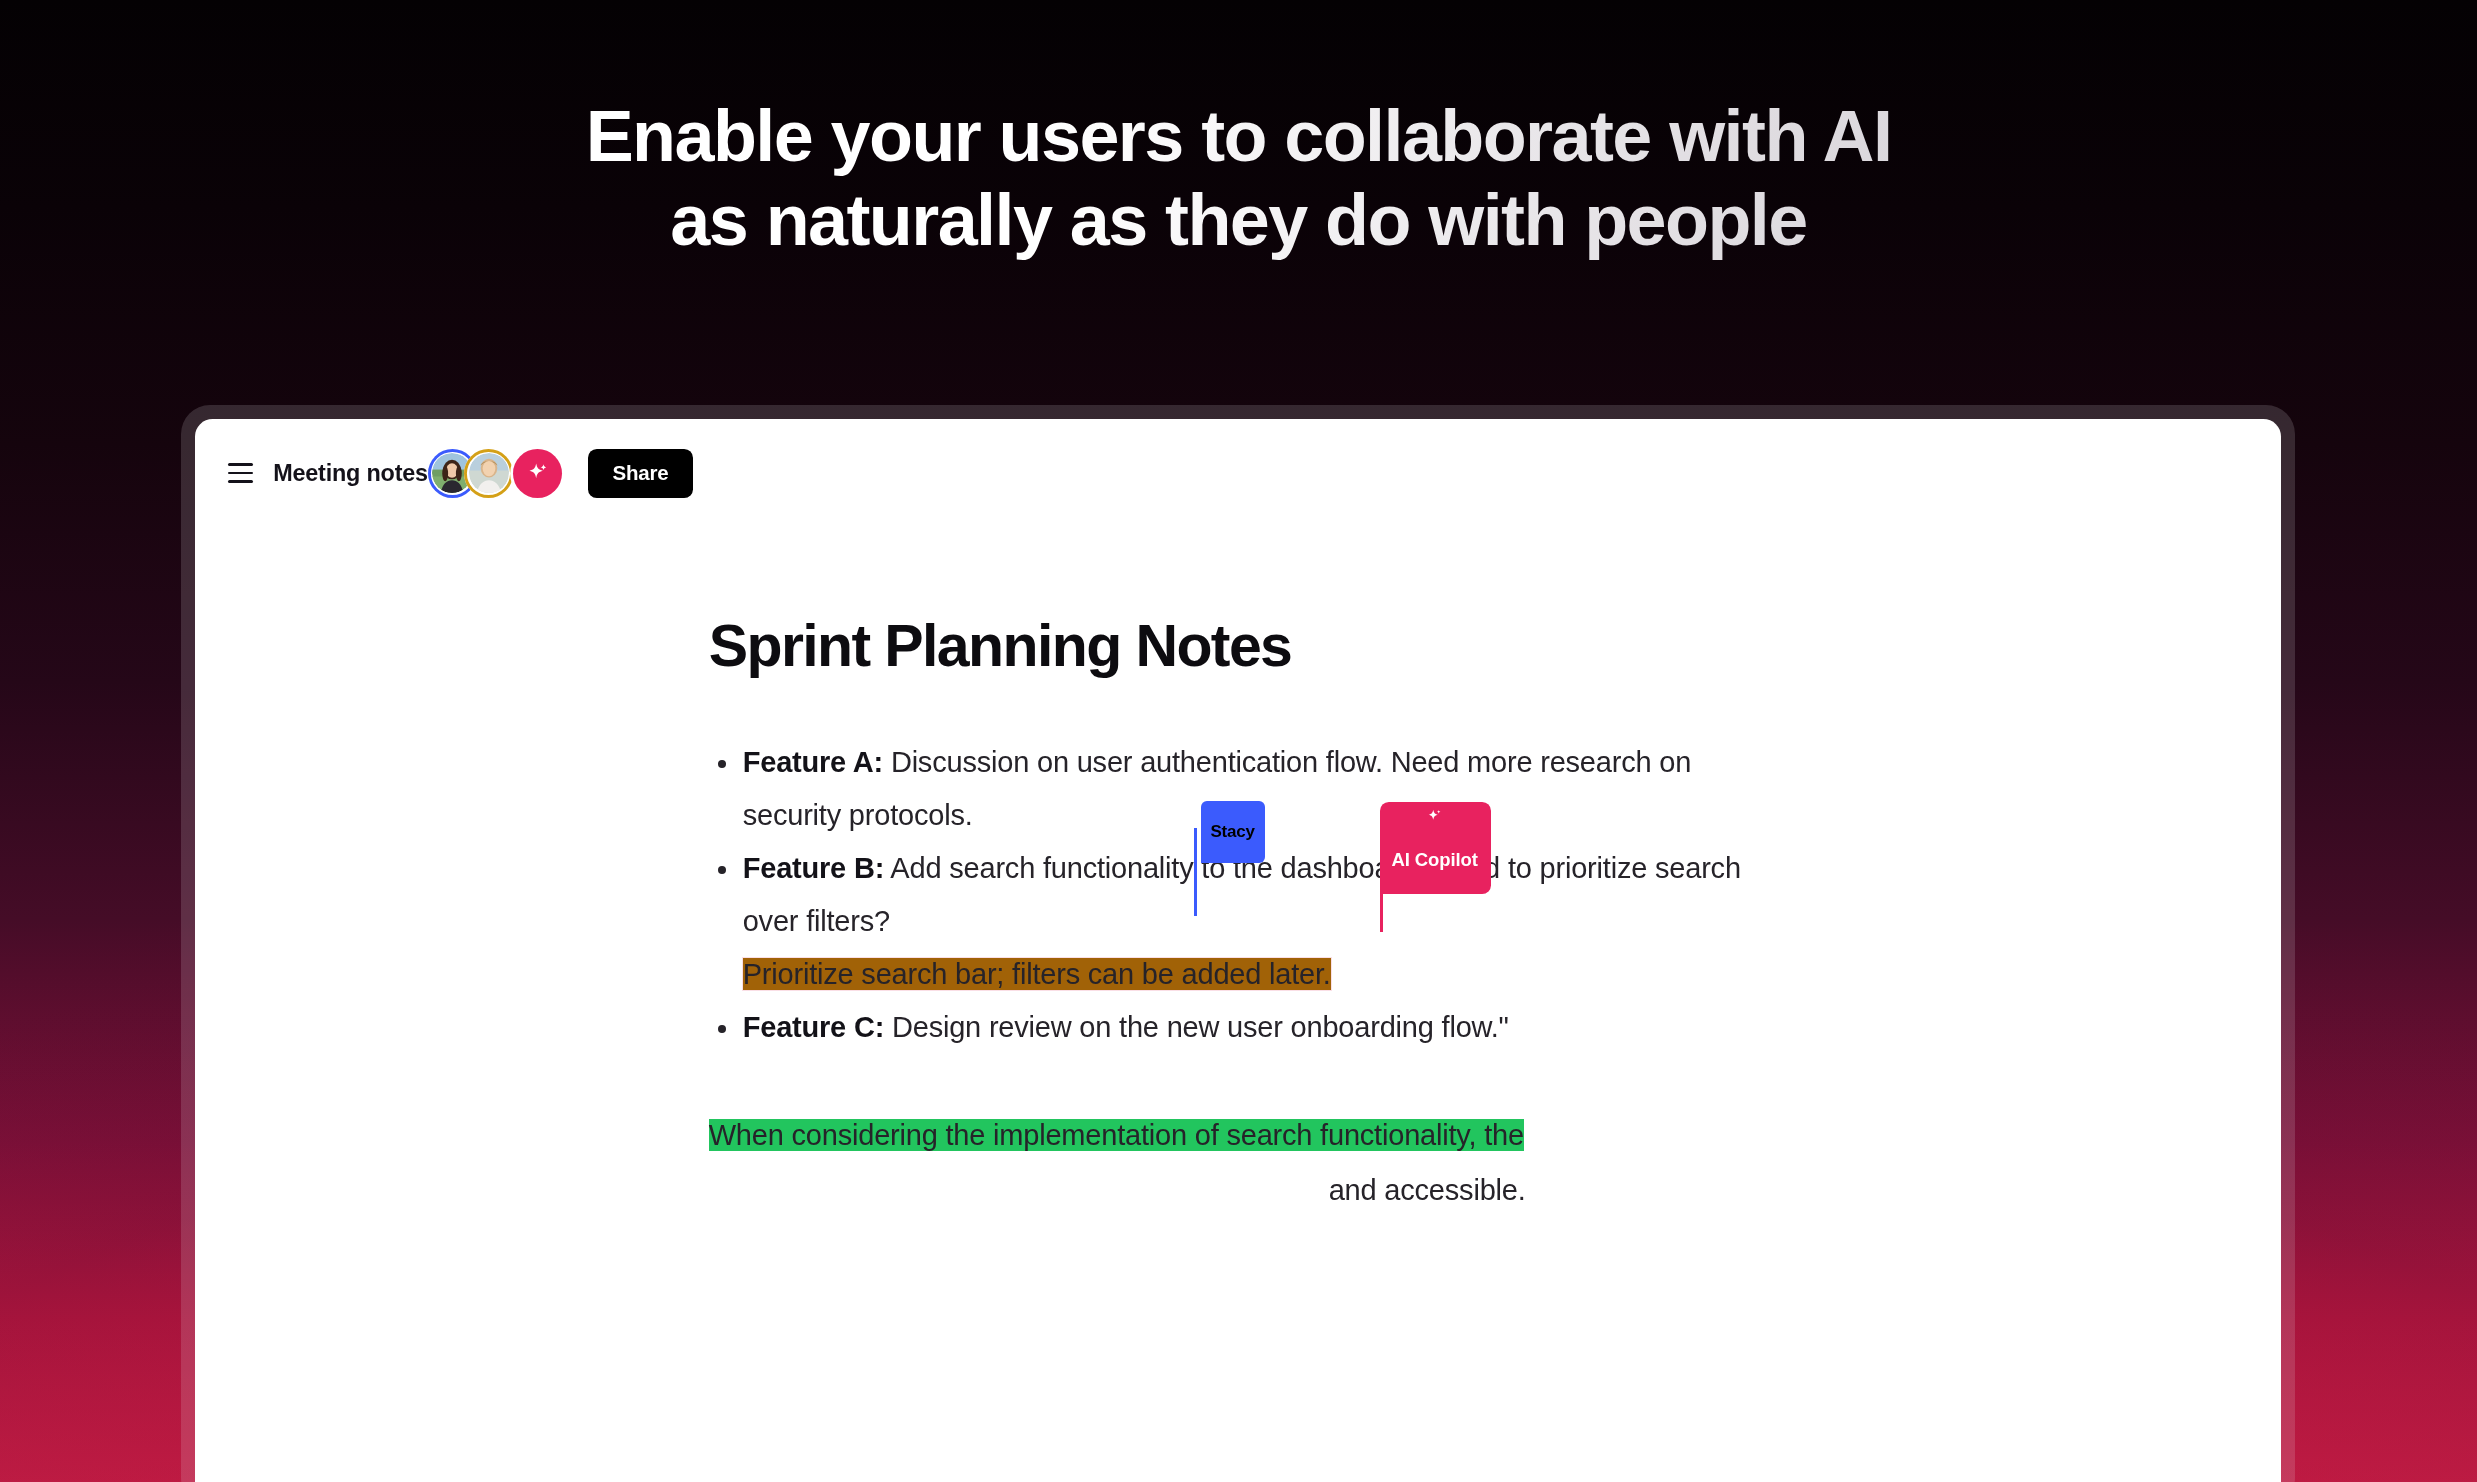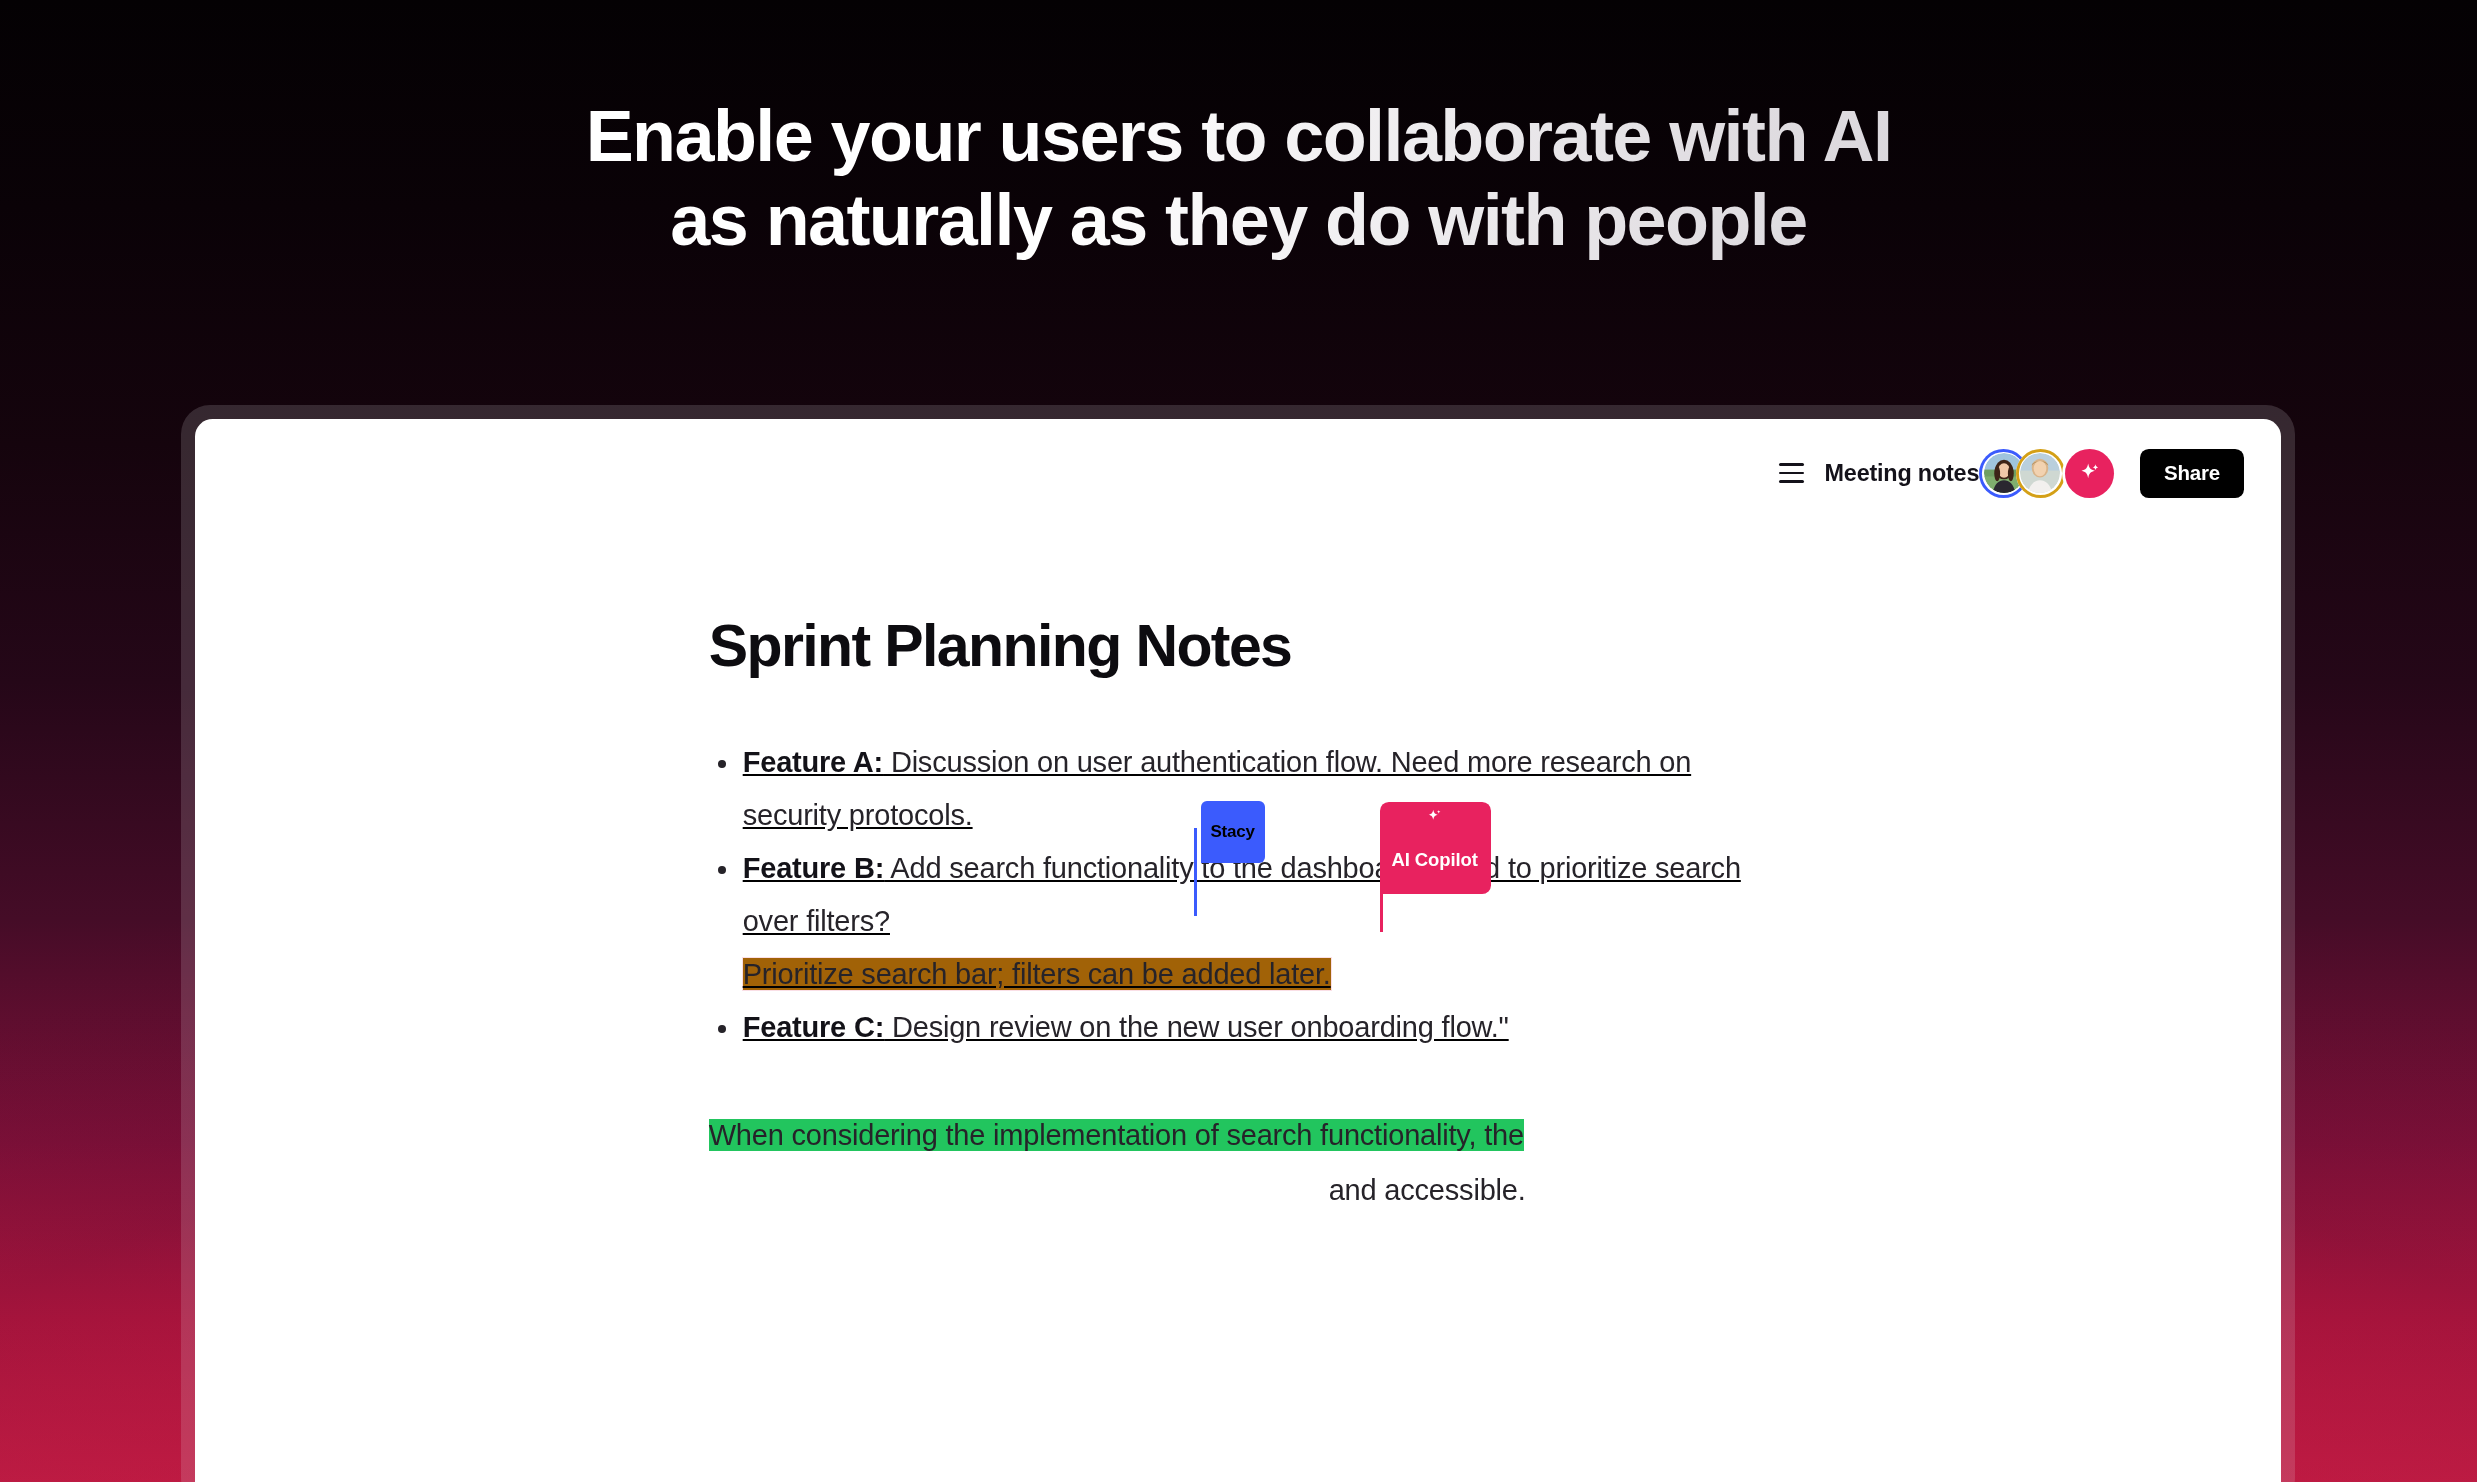--- a/index.html
+++ b/index.html
@@ -60,21 +60,21 @@
     overflow: hidden;
   }
 
   
   .topbar {
     position: absolute;
     top: 0; left: 0; right: 0;
     height: 94px;
     display: flex;
     align-items: center;
-    justify-content: flex-end;
+    justify-content: flex-start;
     padding: 15px 37px 0 33px;
   }
   .topbar-left { display: flex; align-items: center; gap: 20.5px; }
 
   .hamburger { width: 25px; height: 19.5px; display: flex; flex-direction: column; justify-content: space-between; cursor: pointer; }
   .hamburger span { display: block; height: 2.5px; width: 100%; background: #14121a; border-radius: 2px; }
 
   .doc-title { font-size: 23.4px; font-weight: 700; color: #14121a; letter-spacing: -0.2px; }
 
   .topbar-right { display: flex; align-items: center; gap: 26px; }
@@ -120,21 +120,21 @@
     padding-left: 514px;
   }
   .doc-heading {
     font-size: 59px;
     font-weight: 700;
     color: #0d0c10;
     letter-spacing: -1.6px;
     margin-top: 99px;
   }
 
-  .bullets { margin-top: 56px; list-style: none; text-decoration: underline; }
+  .bullets { margin-top: 56px; list-style: none; }
   .bullets li {
     position: relative;
     font-size: 29px;
     line-height: 53px;
     color: #262329;
     letter-spacing: -0.2px;
     padding-left: 34px;
     max-width: 1034px;
   }
   .bullets li::before {

